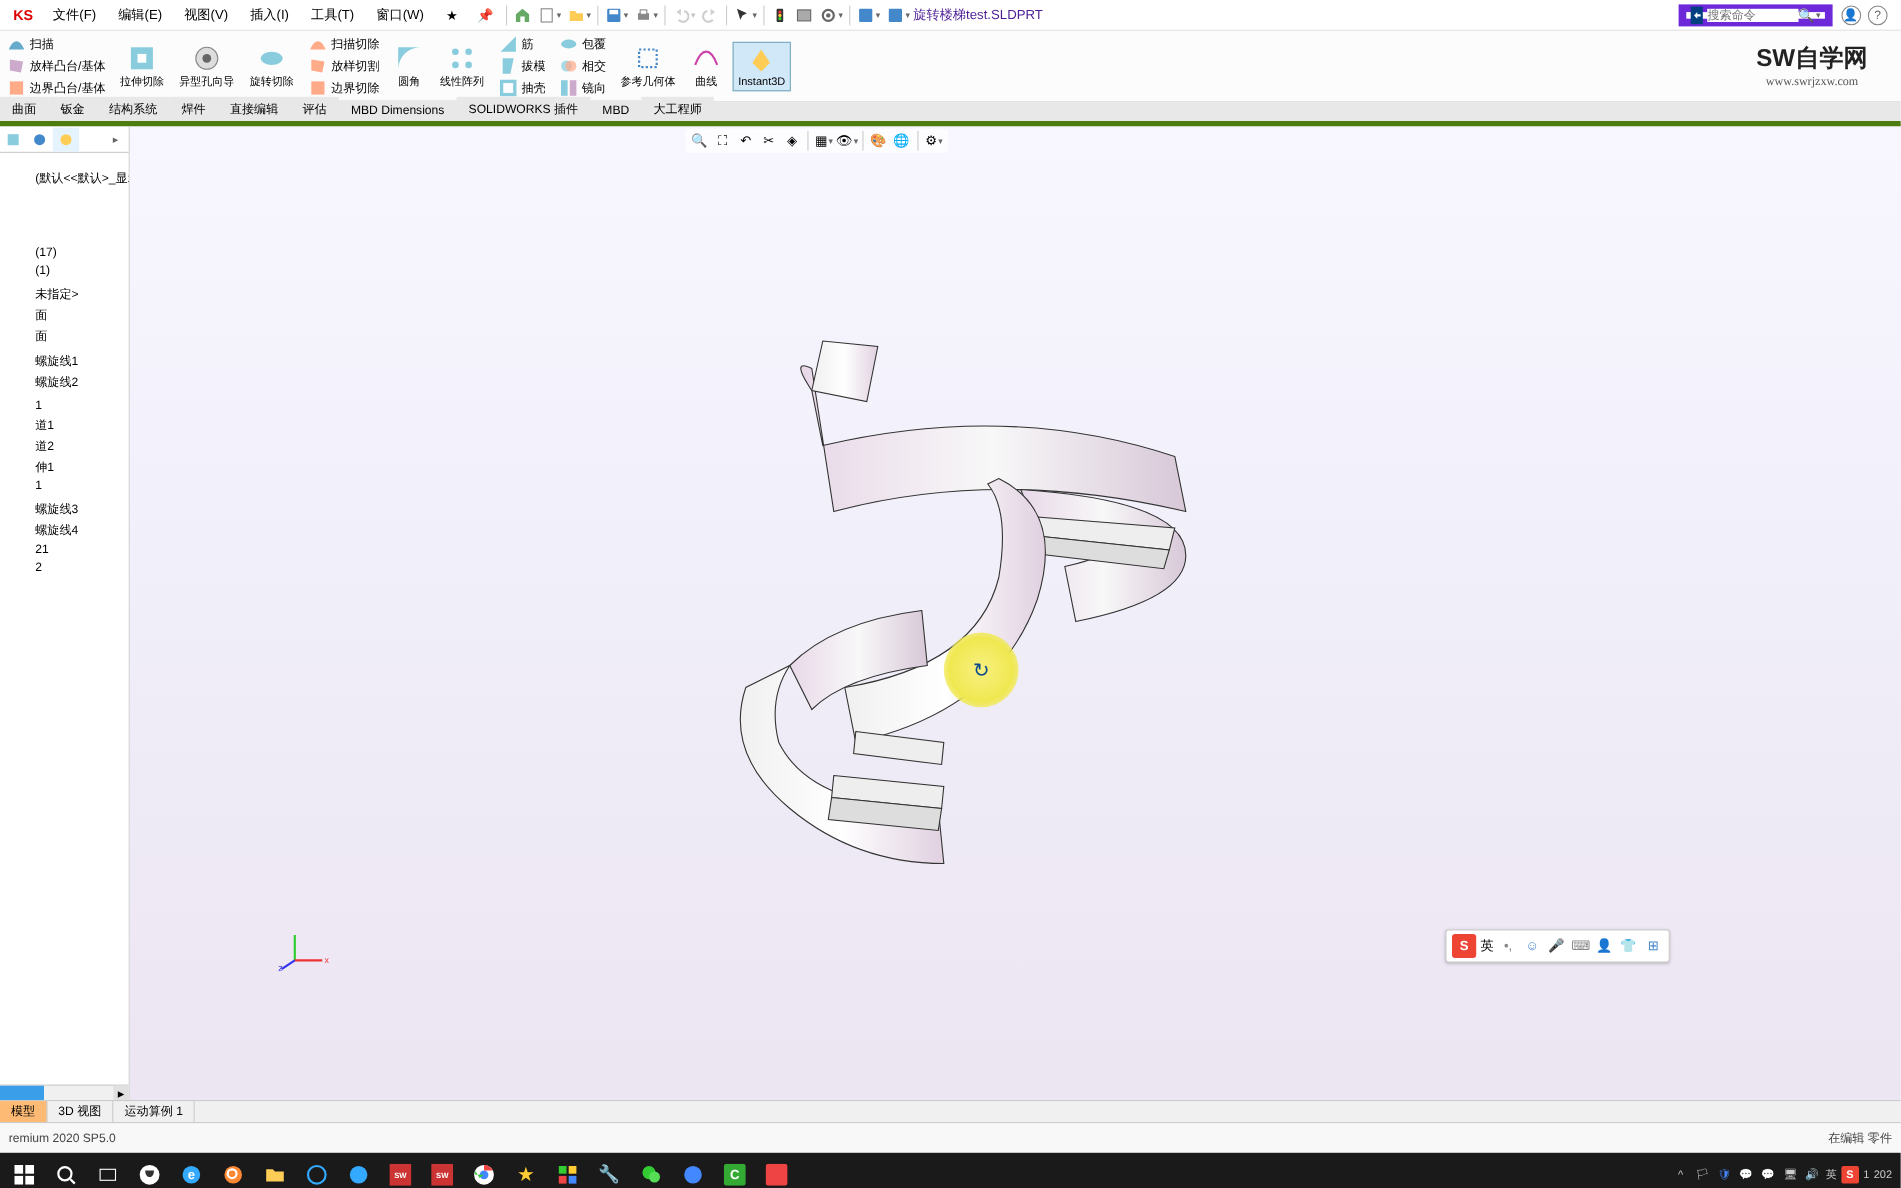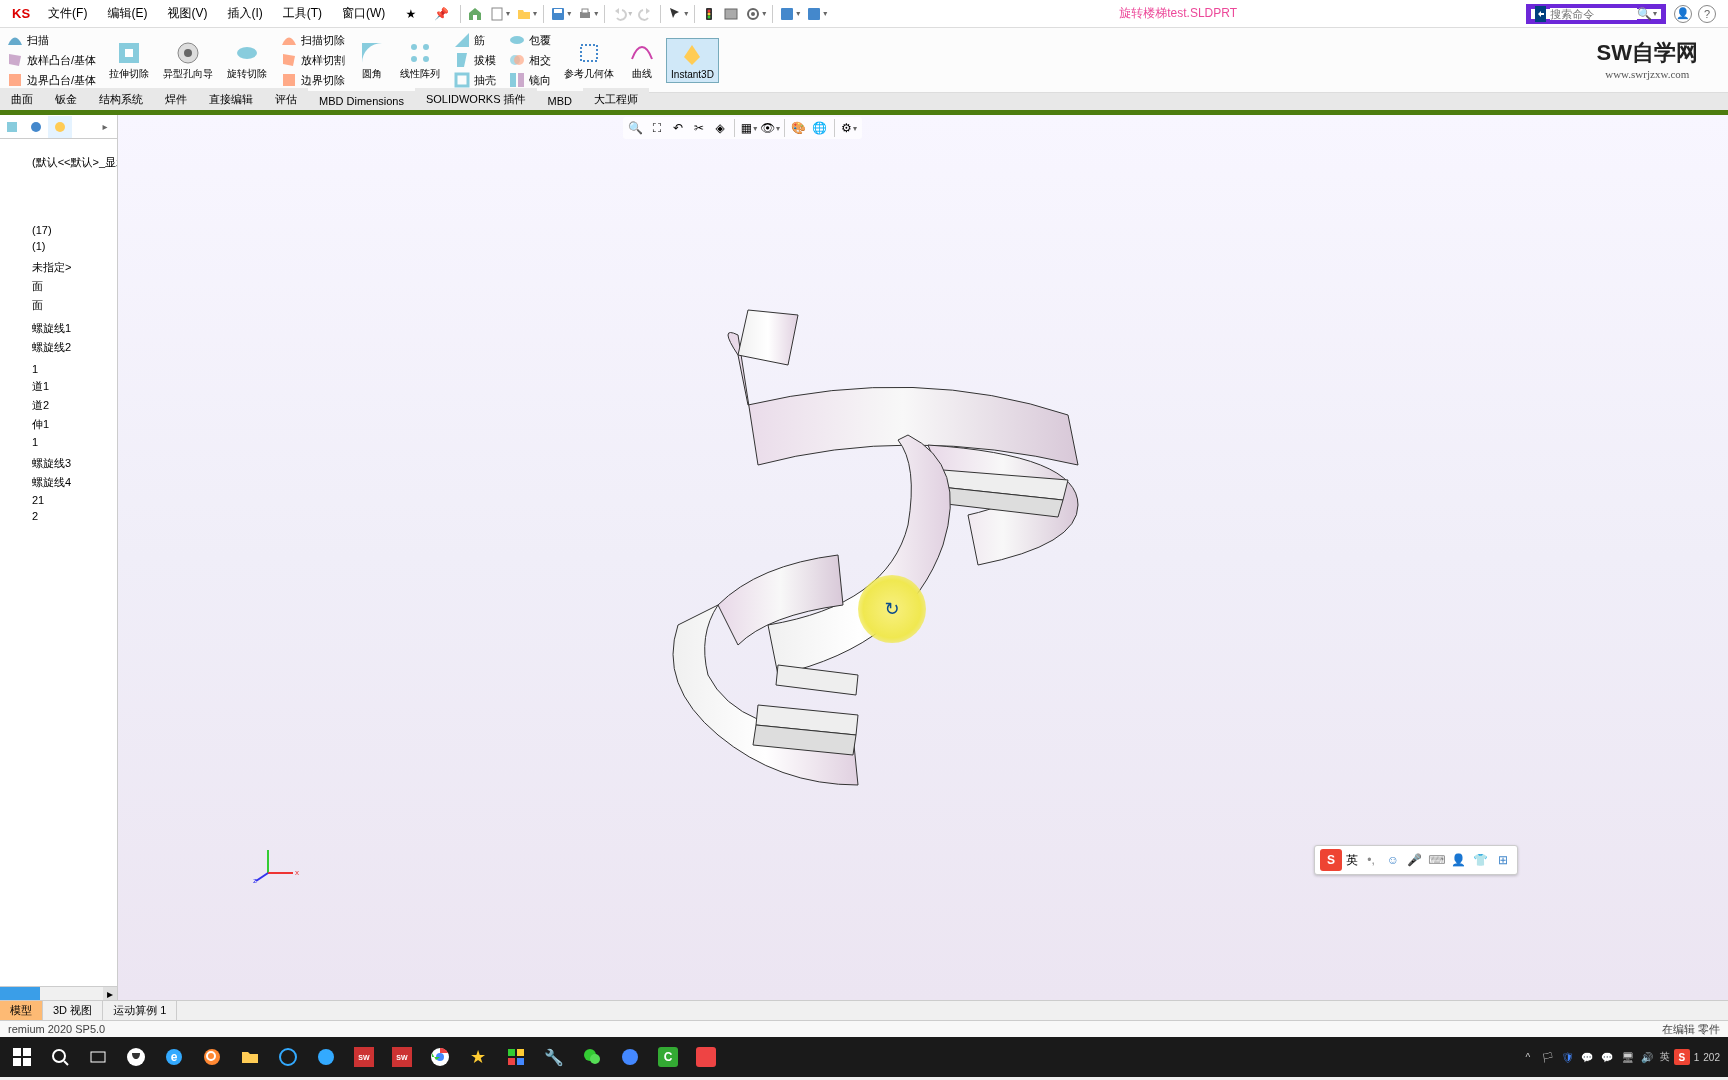--- a/index.html
+++ b/index.html
@@ -6,22 +6,22 @@
 body { font-family: "Microsoft YaHei", sans-serif; font-size: 12px; background: #f0f0f0; overflow: hidden; width: 1728px; height: 1080px; }
 
 .menubar { height: 28px; background: #fff; display: flex; align-items: center; padding: 0 4px; border-bottom: 1px solid #ddd; }
 .sw-logo { color: #d00; font-weight: bold; font-size: 13px; padding: 0 8px; }
 .menu-item { padding: 0 10px; height: 100%; display: flex; align-items: center; cursor: pointer; }
 .pin-icon { padding: 0 8px; color: #555; }
 .tb-sep { width: 1px; height: 18px; background: #ccc; margin: 0 3px; }
 .tb-btn { display: inline-flex; align-items: center; padding: 0 3px; height: 24px; cursor: pointer; }
 .tb-btn svg { width: 16px; height: 16px; }
 .dd { font-size: 8px; color: #666; margin-left: 1px; }
-.doc-title { flex: 1; text-align: center; color: #ec4899; }
-.search-box { width: 140px; height: 20px; border: 5px solid #6d28d9; background: #fff; display: flex; align-items: center; padding: 0 4px; }
+.doc-title { flex: 1; color: #4c1d95; }
+.search-box { width: 140px; height: 20px; border: 7px solid #6d28d9; background: #fff; display: flex; align-items: center; padding: 0 4px; }
 .search-box input { border: none; outline: none; width: 100%; font-size: 11px; }
 .search-icon-box { width: 16px; height: 16px; background: #004080; margin-right: 4px; display: flex; align-items: center; justify-content: center; }
 .help-icons { display: flex; align-items: center; gap: 6px; padding: 0 8px; }
 .help-icons span { width: 18px; height: 18px; border: 1px solid #888; border-radius: 50%; display: flex; align-items: center; justify-content: center; font-size: 11px; color: #666; }
 
 .ribbon { height: 65px; background: #fcfcfc; display: flex; border-bottom: 1px solid #ddd; position: relative; }
 .ribbon-group { display: flex; flex-direction: column; justify-content: center; padding: 2px 3px; }
 .ribbon-btn { display: flex; flex-direction: column; align-items: center; padding: 2px 4px; cursor: pointer; font-size: 10px; }
 .ribbon-btn-small { display: flex; align-items: center; gap: 3px; padding: 1px 3px; font-size: 11px; cursor: pointer; height: 20px; }
 .ribbon-icon { width: 18px; height: 18px; }
@@ -50,21 +50,21 @@
 .rotate-cursor { font-size: 18px; color: #0a4a8a; }
 .axis-triad { position: absolute; left: 135px; top: 730px; }
 .floating-ime { position: absolute; right: 210px; top: 730px; background: #fff; border: 1px solid #ccc; border-radius: 3px; display: flex; align-items: center; padding: 3px 5px; gap: 4px; box-shadow: 0 1px 3px rgba(0,0,0,.2); }
 .floating-ime .s-icon { width: 22px; height: 22px; background: #e43; color: #fff; border-radius: 3px; display: flex; align-items: center; justify-content: center; font-weight: bold; }
 .floating-ime .ime-btn { width: 18px; height: 18px; display: flex; align-items: center; justify-content: center; }
 
 .bottom-tabs { height: 20px; background: #f0f0f0; display: flex; align-items: center; border-top: 1px solid #ccc; }
 .bottom-tab { padding: 2px 10px; font-size: 11px; border-right: 1px solid #ccc; cursor: pointer; }
 .bottom-tab.active { background: #fdba74; }
 
-.status-bar { height: 17px; background: #f8f8f8; display: flex; align-items: center; padding: 0 8px; font-size: 11px; color: #444; border-top: 1px solid #ccc; }
+.status-bar { height: 28px; background: #f8f8f8; display: flex; align-items: center; padding: 0 8px; font-size: 11px; color: #444; border-top: 1px solid #ccc; }
 .status-bar .status-right { margin-left: auto; }
 
 .taskbar { height: 40px; background: #1a1a1a; display: flex; align-items: center; padding: 0 4px; gap: 2px; }
 .task-btn { width: 36px; height: 36px; display: flex; align-items: center; justify-content: center; cursor: pointer; }
 .task-tray { margin-left: auto; display: flex; align-items: center; gap: 4px; color: #ccc; font-size: 10px; padding-right: 4px; }
 .tray-icon { width: 16px; height: 16px; display: flex; align-items: center; justify-content: center; }
 
 .heads-up { position: absolute; top: 2px; left: 505px; display: flex; gap: 3px; background: rgba(255,255,255,.7); padding: 2px 4px; border-radius: 3px; }
 .hu-btn { width: 18px; height: 18px; display: flex; align-items: center; justify-content: center; cursor: pointer; }
 .hu-sep { width: 1px; background: #ccc; margin: 0 2px; }

